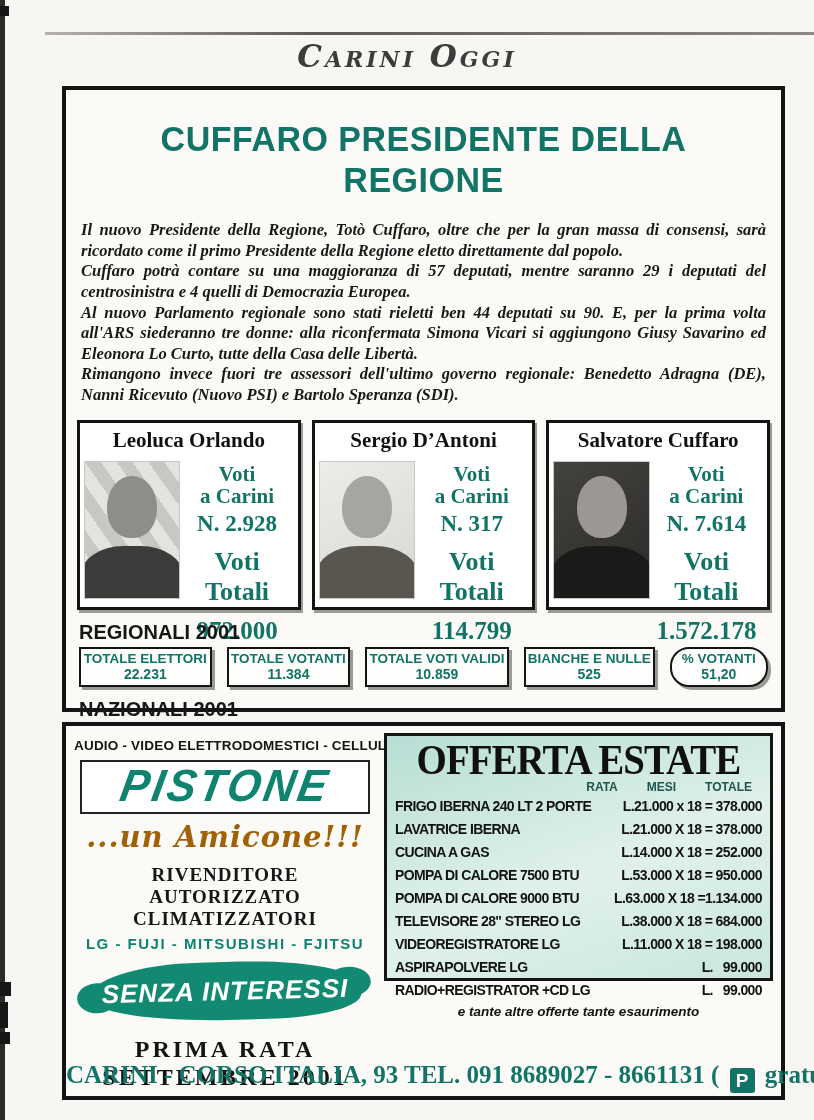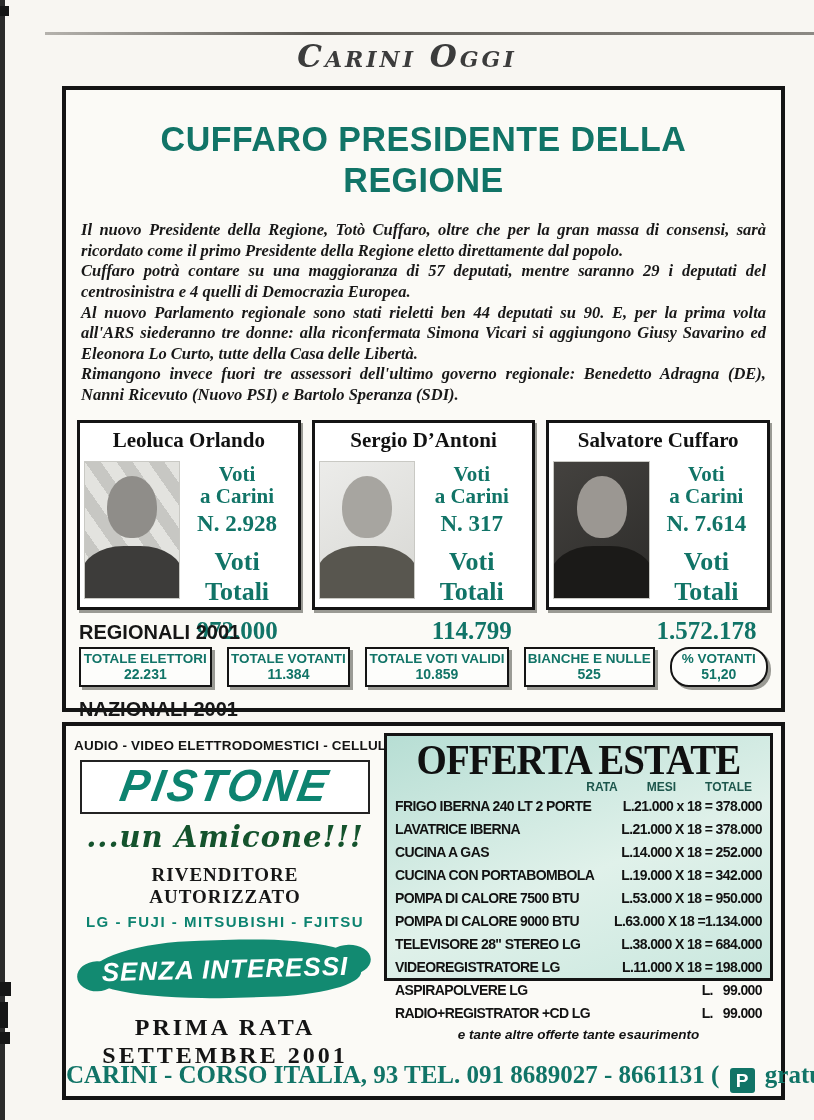--- a/index.html
+++ b/index.html
@@ -99,21 +99,21 @@
     font-size:13.5px; letter-spacing:.2px; color:#141414; margin-top:5px; white-space:nowrap;
   }
   .logo-box { border:2px solid #232323; margin:7px 6px 0 6px; padding:2px 0 5px 0; background:#fff; }
   .brand {
     display:inline-block; font-family:"Liberation Sans", sans-serif;
     font-weight:bold; font-style:italic; font-size:43px; letter-spacing:3px;
     color:#0d8370; transform:skewX(-10deg) scaleY(1.05); line-height:1;
   }
   .slogan {
     font-family:"DejaVu Serif", serif; font-style:italic; font-weight:bold;
-    font-size:29px; color:#14532d; margin-top:6px; letter-spacing:1px;
+    font-size:29px; color:#a16207; margin-top:6px; letter-spacing:1px;
   }
   .dealer1, .dealer2 {
     font-family:"Liberation Serif", serif; font-weight:bold; font-size:19px;
     letter-spacing:1px; color:#161616; line-height:1.15;
   }
   .dealer1 { margin-top:10px; }
   .brands-line {
     font-family:"Liberation Sans", sans-serif; font-weight:bold; font-size:15px;
     letter-spacing:1.5px; color:#0d8370; margin-top:5px; white-space:nowrap;
   }
@@ -298,20 +298,21 @@
   <div class="ad-box">
     <div class="ad-cols">
 
       <div class="ad-left">
         <div class="ad-tagline">AUDIO - VIDEO ELETTRODOMESTICI - CELLULARI</div>
         <div class="logo-box">
           <span class="brand">PISTONE</span>
         </div>
         <div class="slogan">...un Amicone!!!</div>
         <div class="dealer1">RIVENDITORE AUTORIZZATO</div>
+        <div class="dealer2">CLIMATIZZATORI</div>
         <div class="brands-line">LG - FUJI - MITSUBISHI - FJITSU</div>
         <div class="blob">
           <span>SENZA INTERESSI</span>
         </div>
         <div class="rate1">PRIMA RATA</div>
         <div class="rate2">SETTEMBRE  2001</div>
       </div>
 
       <div class="ad-right">
         <div class="offer-box">
@@ -328,24 +329,20 @@
             </div>
             <div class="offer-row">
               <span class="offer-item">LAVATRICE IBERNA</span>
               <span class="offer-price">L.21.000 X 18 = 378.000</span>
             </div>
             <div class="offer-row">
               <span class="offer-item">CUCINA A GAS</span>
               <span class="offer-price">L.14.000 X 18 = 252.000</span>
             </div>
             <div class="offer-row">
-              <span class="offer-item">CUCINA CON PORTABOMBOLA</span>
-              <span class="offer-price">L.19.000 X 18 = 342.000</span>
-            </div>
-            <div class="offer-row">
               <span class="offer-item">POMPA DI CALORE 7500 BTU</span>
               <span class="offer-price">L.53.000 X 18 = 950.000</span>
             </div>
             <div class="offer-row">
               <span class="offer-item">POMPA DI CALORE 9000 BTU</span>
               <span class="offer-price">L.63.000 X 18 =1.134.000</span>
             </div>
             <div class="offer-row">
               <span class="offer-item">TELEVISORE 28" STEREO LG</span>
               <span class="offer-price">L.38.000 X 18 = 684.000</span>

